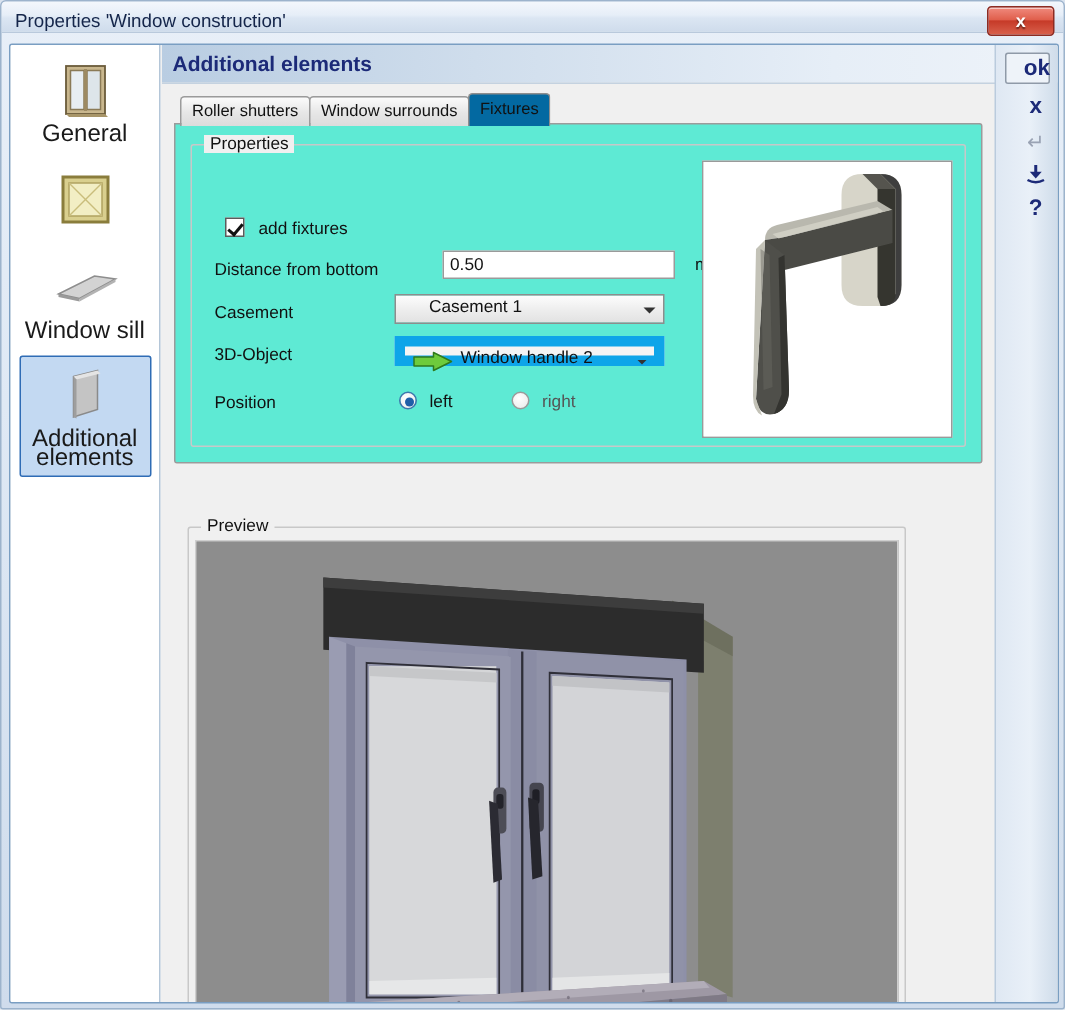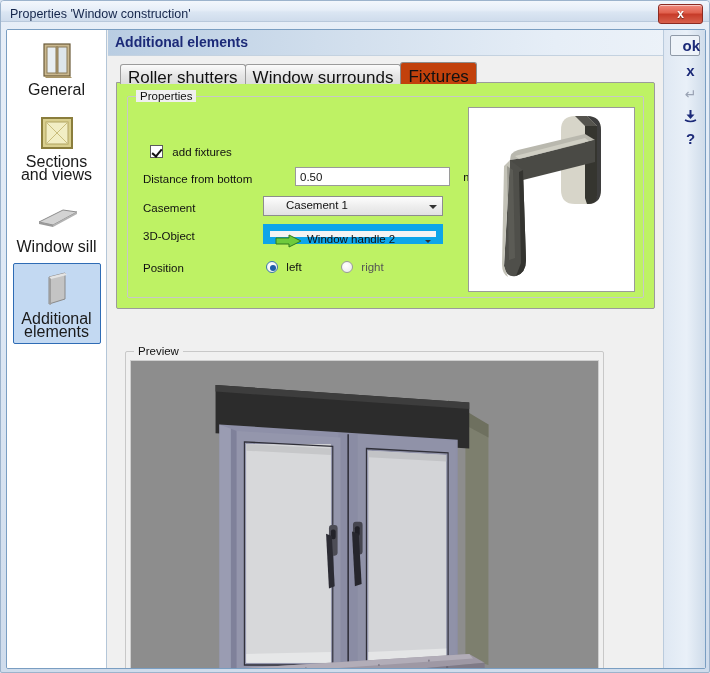--- a/index.html
+++ b/index.html
@@ -162,44 +162,44 @@
     position: relative;
     height: 21px;
     padding-left: 4px;
     font-size: 0;
     z-index: 2;
   }
   .tab {
     display: inline-block;
     height: 20px;
     padding: 3px 7px 0 7px;
-    font-size: 17px;
+    font-size: 11px;
     font-family: "Liberation Sans", sans-serif;
     color: #111;
     background: linear-gradient(to bottom, #fbfbfb 0%, #e6e6e6 55%, #dcdcdc 100%);
     border: 1px solid #9b9b9b;
     border-bottom: none;
     border-radius: 3px 3px 0 0;
     margin-right: -1px;
     vertical-align: bottom;
     cursor: pointer;
   }
   .tab.active {
     height: 22px;
     padding-top: 4px;
-    background: #c2410c;
+    background: #0369a1;
     border-color: #8d8d8d;
     position: relative;
     z-index: 3;
   }
   .tab-body {
     position: relative;
     margin-top: -1px;
     height: 227px;
-    background: #bef264;
+    background: #5eead4;
     border: 1px solid #9b9b9b;
     border-radius: 0 2px 2px 2px;
     text-decoration: underline;
   }
 
   
   .groupbox {
     position: absolute;
     border: 1px solid #c8c8c8;
     border-radius: 2px;
@@ -354,22 +354,20 @@
 
       <div class="side-item">
         <div class="side-icon">
           <svg width="36" height="36" viewBox="0 0 36 36">
             <rect x="3" y="3" width="30" height="30" fill="#d9cf8e" stroke="#8a7d3c" stroke-width="2"></rect>
             <rect x="7" y="7" width="22" height="22" fill="#f2eec4" stroke="#b0a360" stroke-width="1"></rect>
             <line x1="7" y1="29" x2="29" y2="7" stroke="#c9bd7c" stroke-width="1"></line>
             <line x1="7" y1="7" x2="29" y2="29" stroke="#c9bd7c" stroke-width="1"></line>
           </svg>
         </div>
-        <div class="side-label"><span>Sections and
-views</span></div>
       </div>
 
       <div class="side-item">
         <div class="side-icon">
           <svg width="48" height="24" viewBox="0 0 48 24">
             <path d="M6 16 L30 4 L44 6 L20 19 Z" fill="#d3d3d3" stroke="#8d8d8d" stroke-width="1"></path>
             <path d="M6 16 L20 19 L20 21 L6 18 Z" fill="#9a9a9a"></path>
             <path d="M20 19 L44 6 L44 8 L20 21 Z" fill="#b3b3b3"></path>
           </svg>
         </div>

